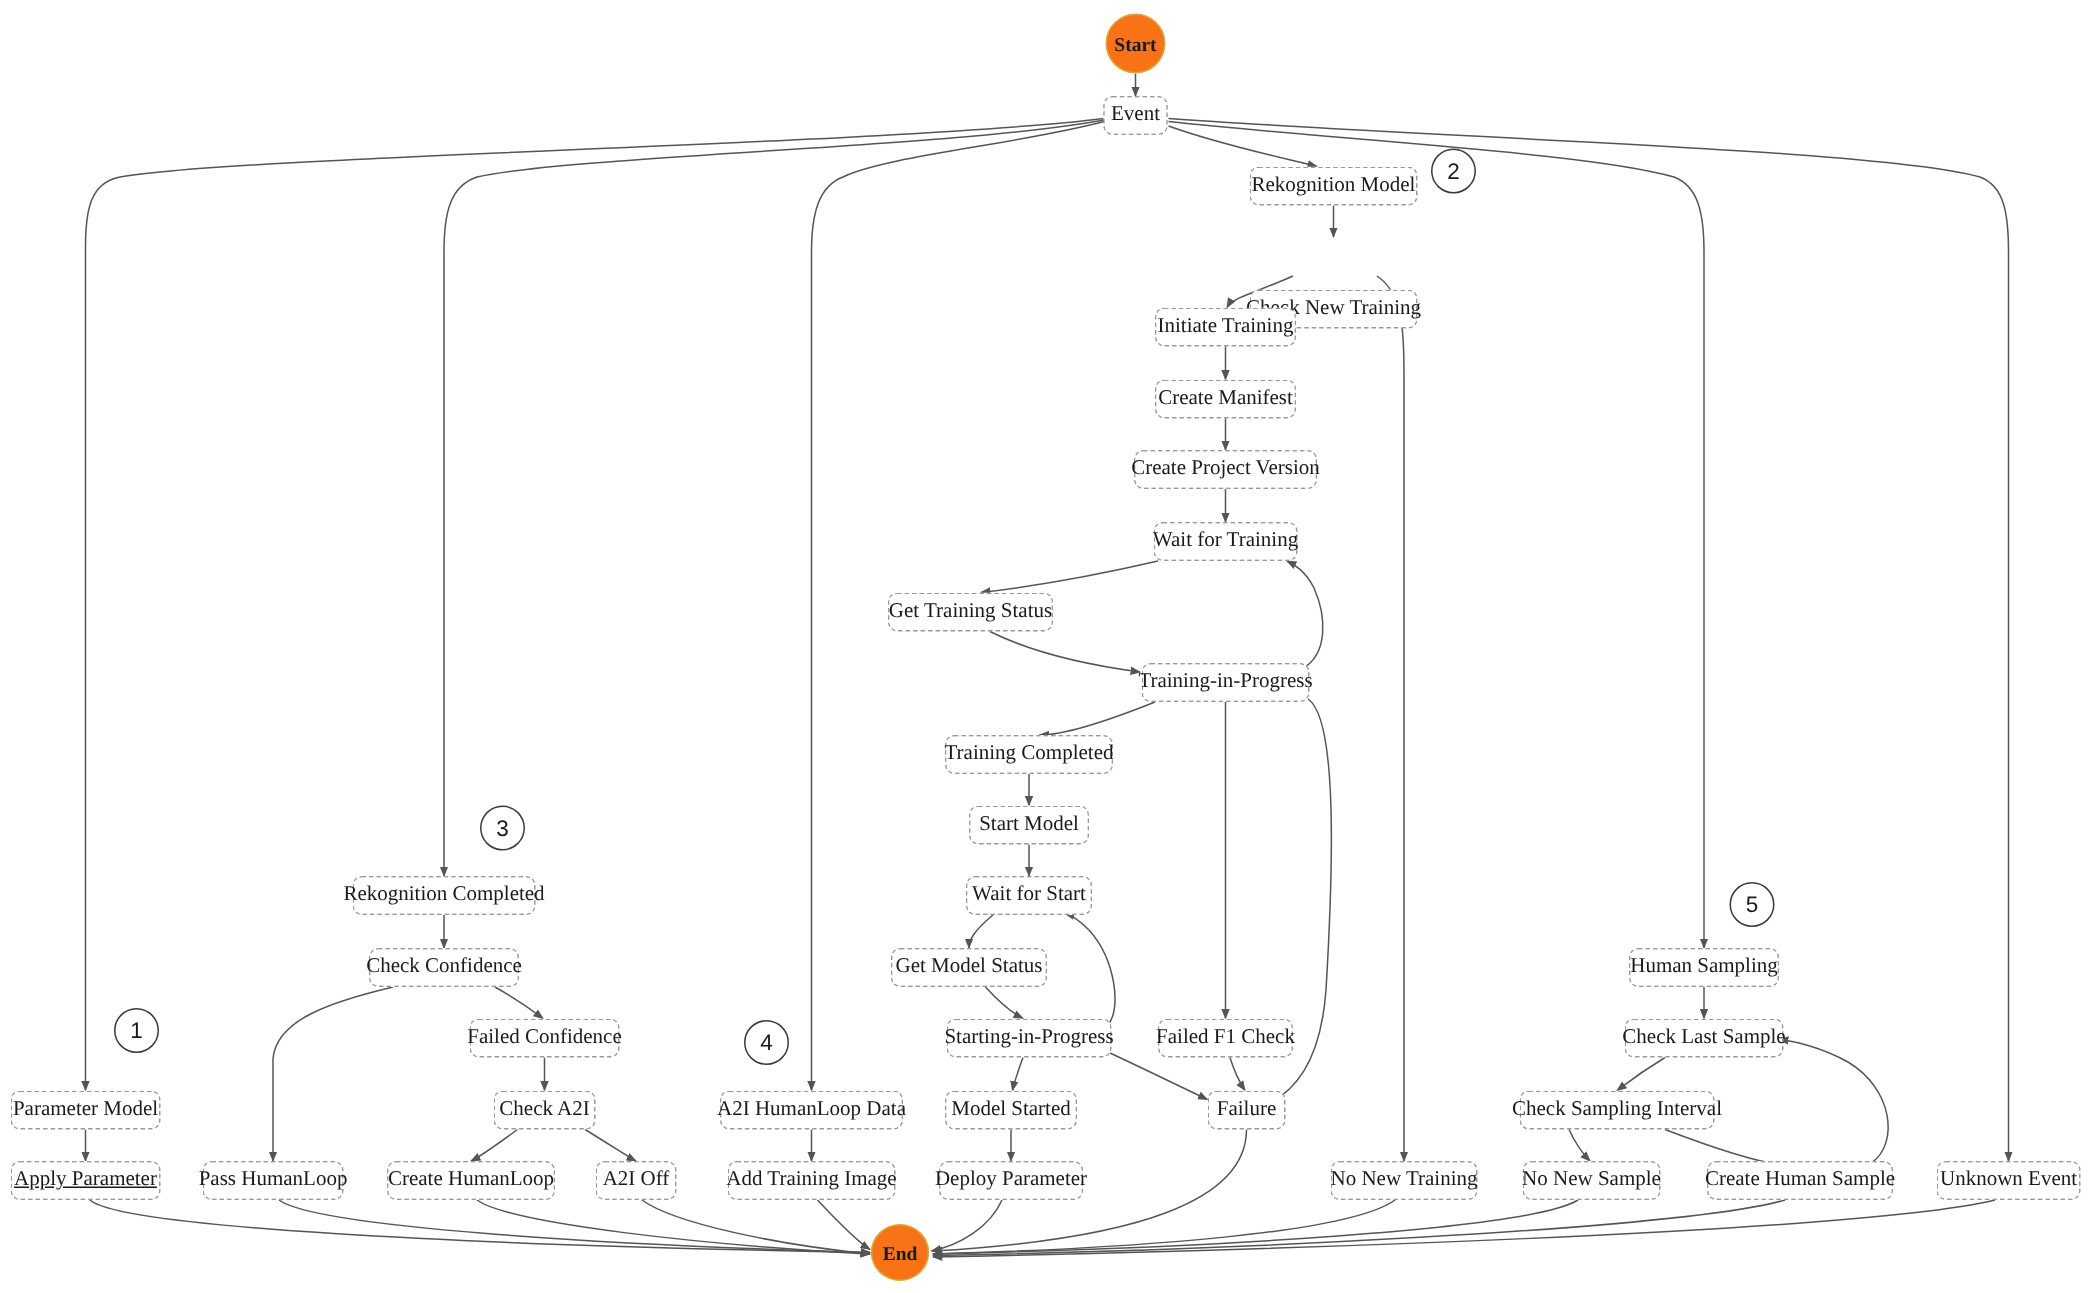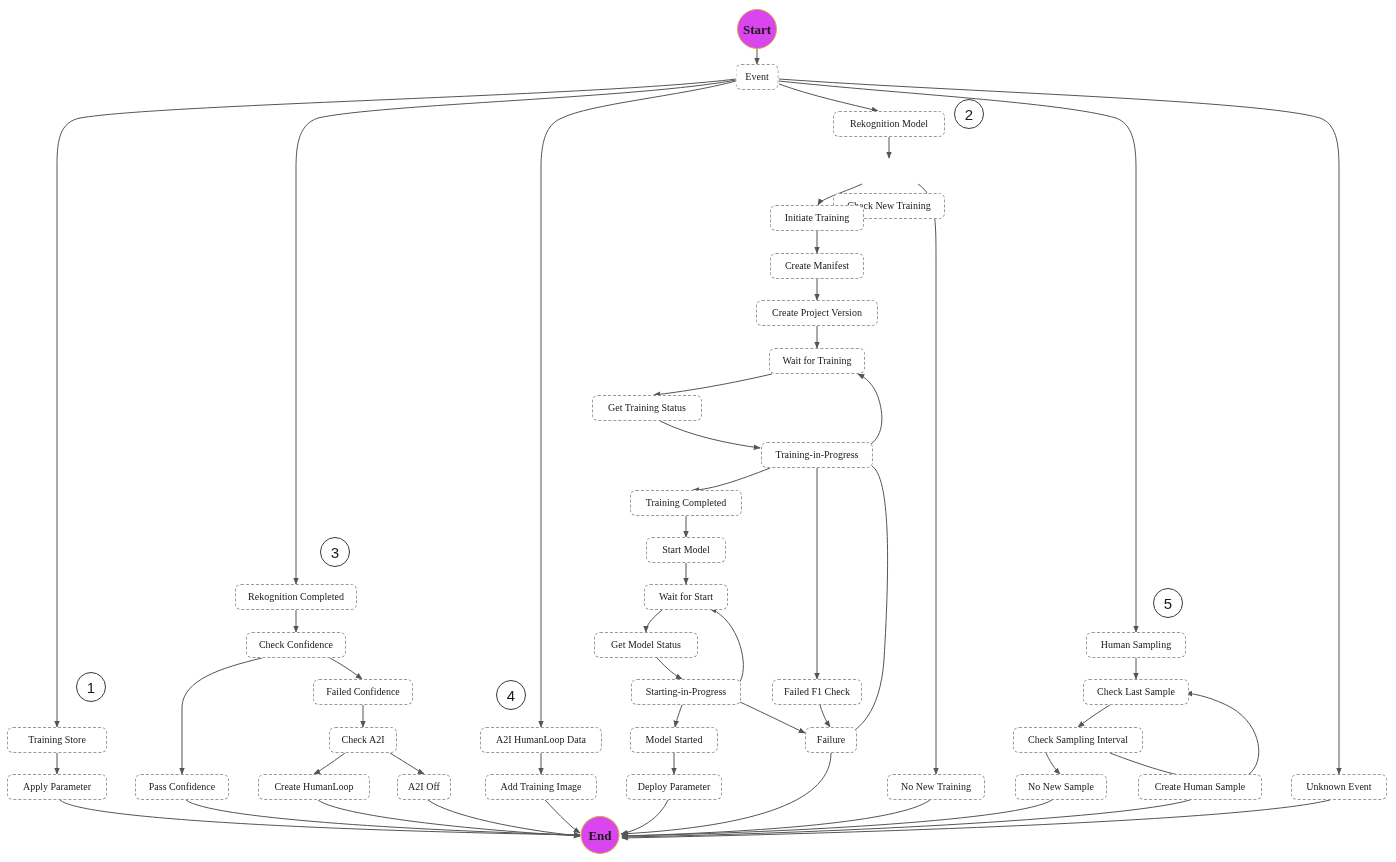--- a/index.html
+++ b/index.html
@@ -27,30 +27,30 @@
   .node {
     position: absolute;
     box-sizing: border-box;
     display: flex;
     align-items: center;
     justify-content: center;
     background: #ffffff;
     border: 1px dashed #9a9a9a;
     border-radius: 6px;
     color: #1a1a1a;
-    font-size: 10px;
+    font-size: 14px;
     line-height: 1;
     white-space: nowrap;
     padding: 0 8px;
     transform: translate(-50%, -50%);
   }
   .node.terminal {
     border: 1px solid #d9a93b;
     border-radius: 50%;
-    background: #d946ef;
+    background: #f97316;
     font-weight: bold;
     font-size: 13px;
     padding: 0;
   }
   .marker {
     position: absolute;
     box-sizing: border-box;
     border: 1.4px solid #3a3a3a;
     border-radius: 50%;
     background: #ffffff;
@@ -148,25 +148,25 @@
       <div class="node" style="left: 686px; top: 692px; width: 110px; height: 26px;">Starting-in-Progress</div>
       <div class="node" style="left: 674px; top: 740px; width: 88px; height: 26px;">Model Started</div>
       <div class="node" style="left: 674px; top: 787px; width: 96px; height: 26px;">Deploy Parameter</div>
       <div class="node" style="left: 817px; top: 692px; width: 90px; height: 26px;">Failed F1 Check</div>
       <div class="node" style="left: 831px; top: 740px; width: 52px; height: 26px;">Failure</div>
       <div class="node" style="left: 936px; top: 787px; width: 98px; height: 26px;">No New Training</div>
       <div class="node" style="left: 296px; top: 597px; width: 122px; height: 26px;">Rekognition Completed</div>
       <div class="node" style="left: 296px; top: 645px; width: 100px; height: 26px;">Check Confidence</div>
       <div class="node" style="left: 363px; top: 692px; width: 100px; height: 26px;">Failed Confidence</div>
       <div class="node" style="left: 363px; top: 740px; width: 68px; height: 26px;">Check A2I</div>
-      <div class="node" style="left: 182px; top: 787px; width: 94px; height: 26px;">Pass Confidence</div>
+      <div class="node" style="left: 182px; top: 787px; width: 94px; height: 26px;">Pass HumanLoop</div>
       <div class="node" style="left: 314px; top: 787px; width: 112px; height: 26px; text-align: center;">Create HumanLoop</div>
       <div class="node" style="left: 424px; top: 787px; width: 54px; height: 26px;">A2I Off</div>
-      <div class="node" style="left: 57px; top: 740px; width: 100px; height: 26px;">Training Store</div>
-      <div class="node" style="left: 57px; top: 787px; width: 100px; height: 26px;">Apply Parameter</div>
+      <div class="node" style="left: 57px; top: 740px; width: 100px; height: 26px;">Parameter Model</div>
+      <div class="node" style="left: 57px; top: 787px; width: 100px; height: 26px; text-decoration: underline;">Apply Parameter</div>
       <div class="node" style="left: 541px; top: 740px; width: 122px; height: 26px;">A2I HumanLoop Data</div>
       <div class="node" style="left: 541px; top: 787px; width: 112px; height: 26px;">Add Training Image</div>
       <div class="node" style="left: 1136px; top: 645px; width: 100px; height: 26px;">Human Sampling</div>
       <div class="node" style="left: 1136px; top: 692px; width: 106px; height: 26px;">Check Last Sample</div>
       <div class="node" style="left: 1078px; top: 740px; width: 130px; height: 26px;">Check Sampling Interval</div>
       <div class="node" style="left: 1061px; top: 787px; width: 92px; height: 26px;">No New Sample</div>
       <div class="node" style="left: 1200px; top: 787px; width: 124px; height: 26px;">Create Human Sample</div>
       <div class="node" style="left: 1339px; top: 787px; width: 96px; height: 26px;">Unknown Event</div>
       <div class="node terminal" style="left: 600px; top: 835px; width: 39px; height: 38px;">End</div>
     </div>

